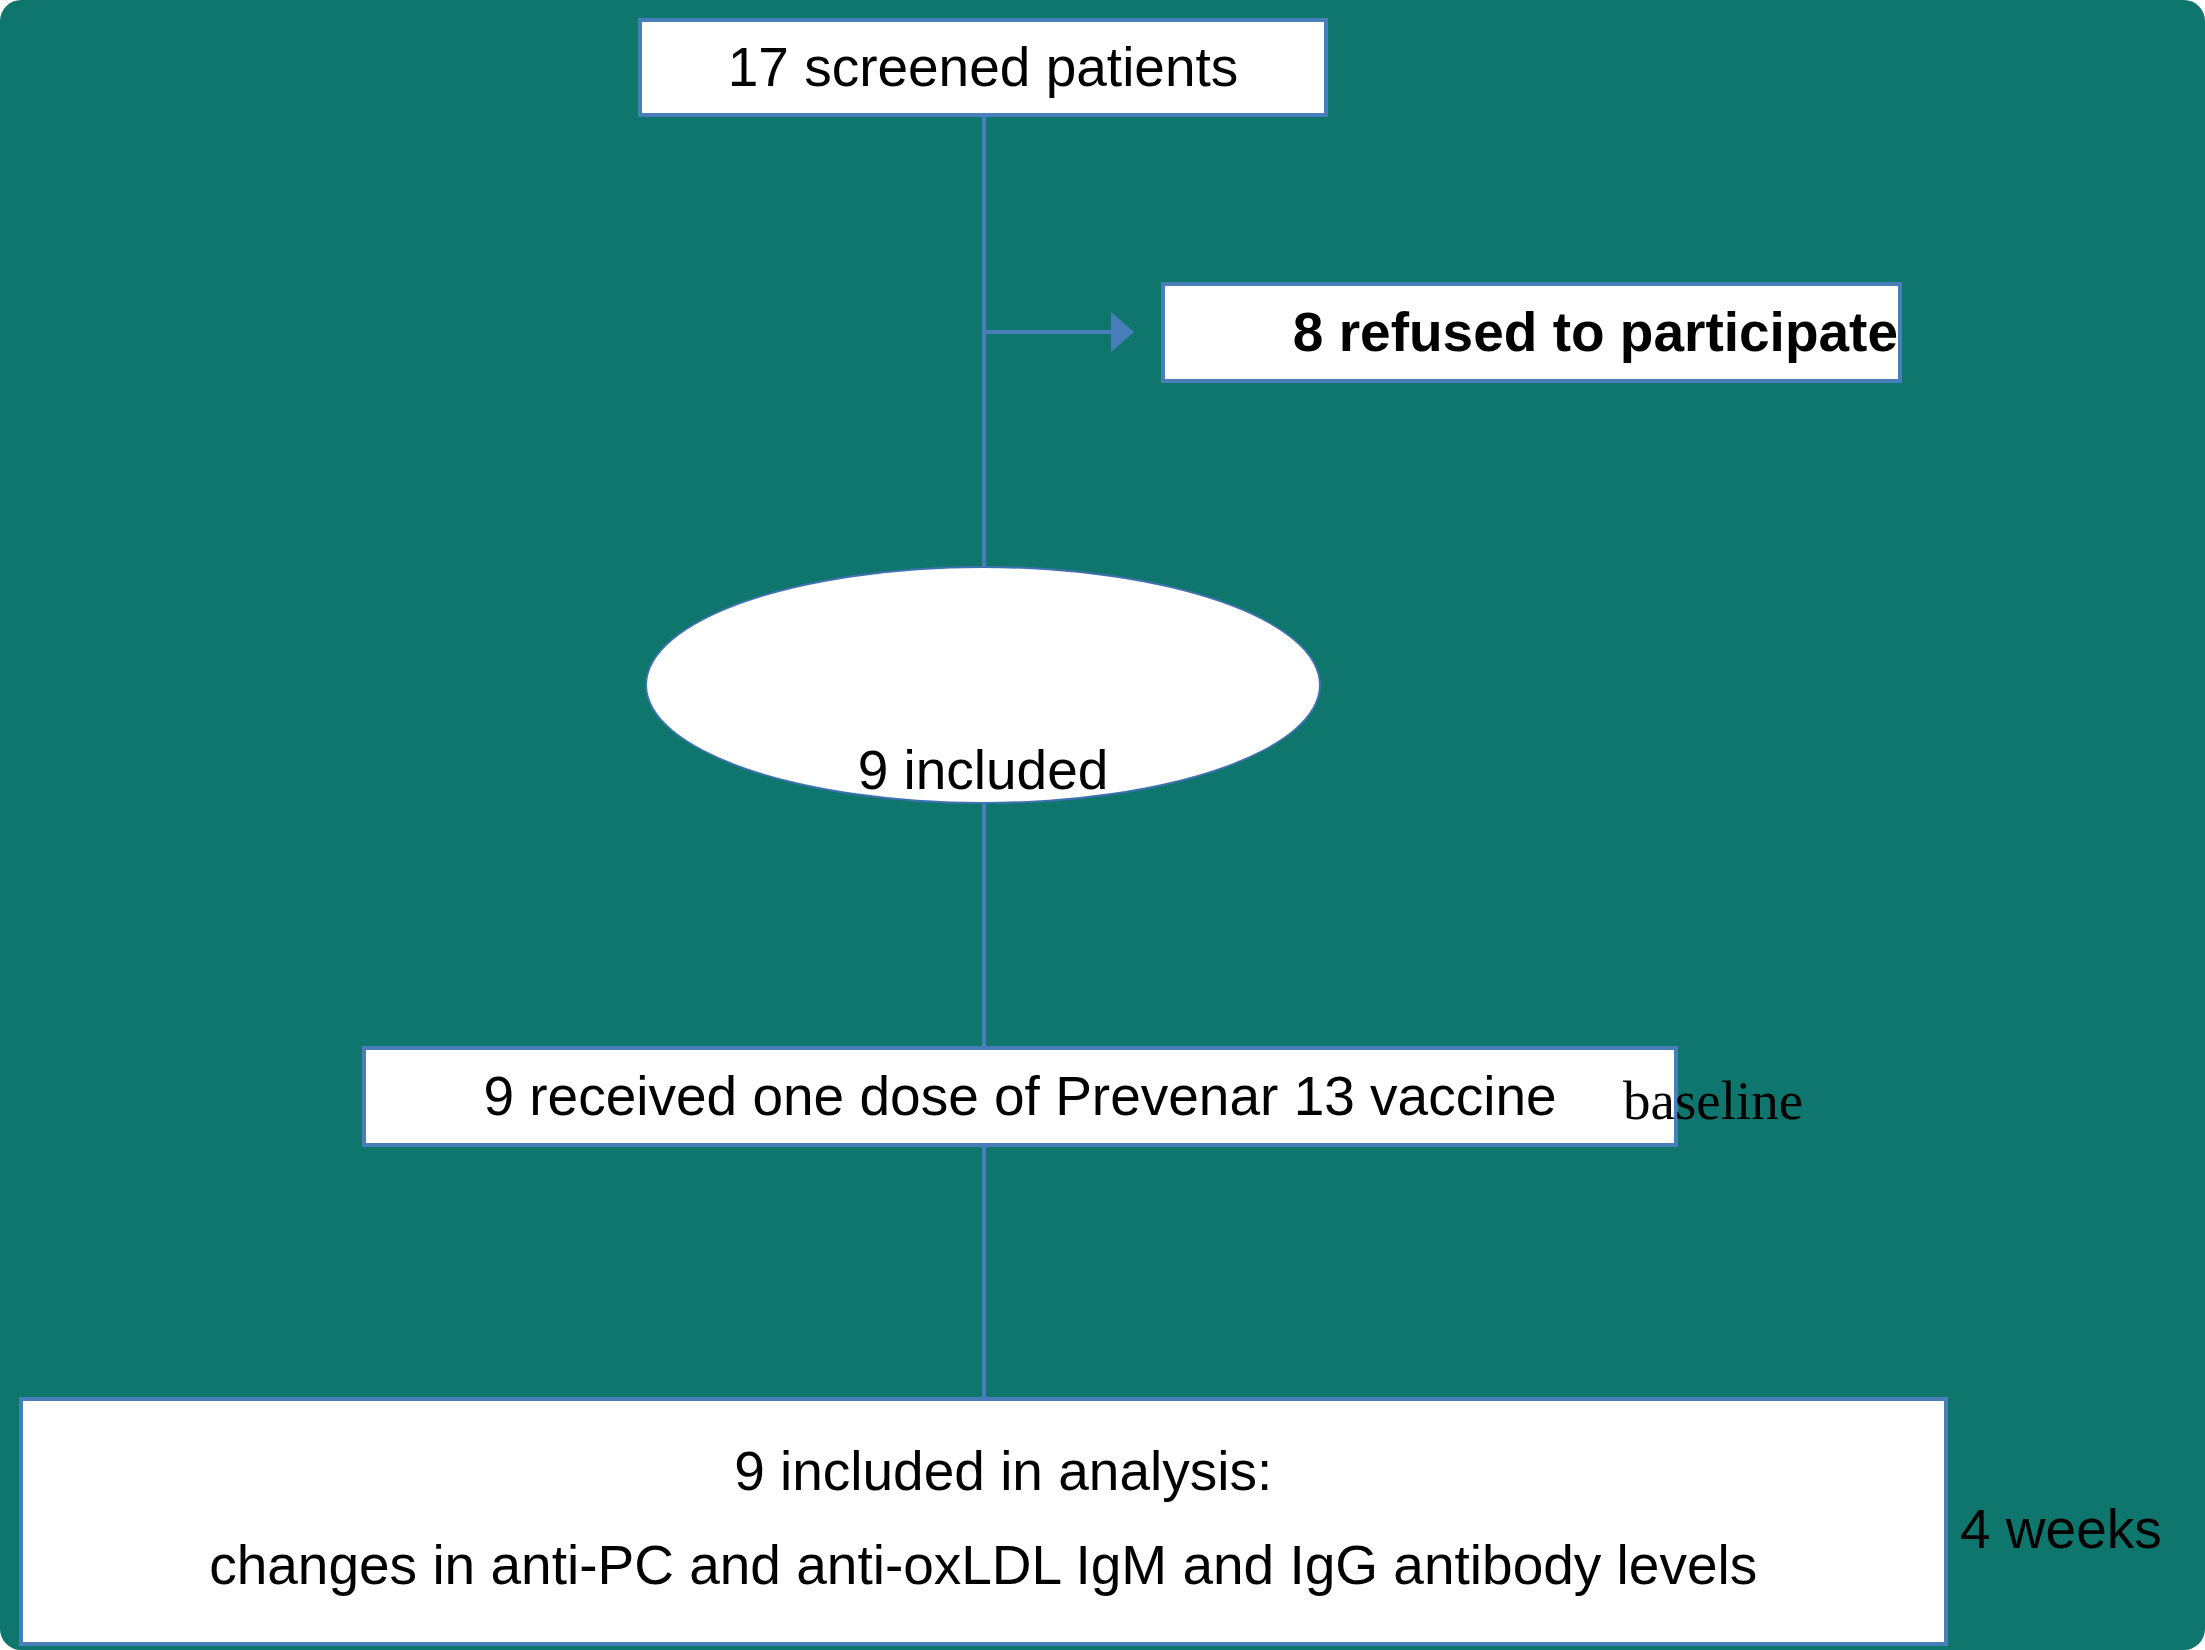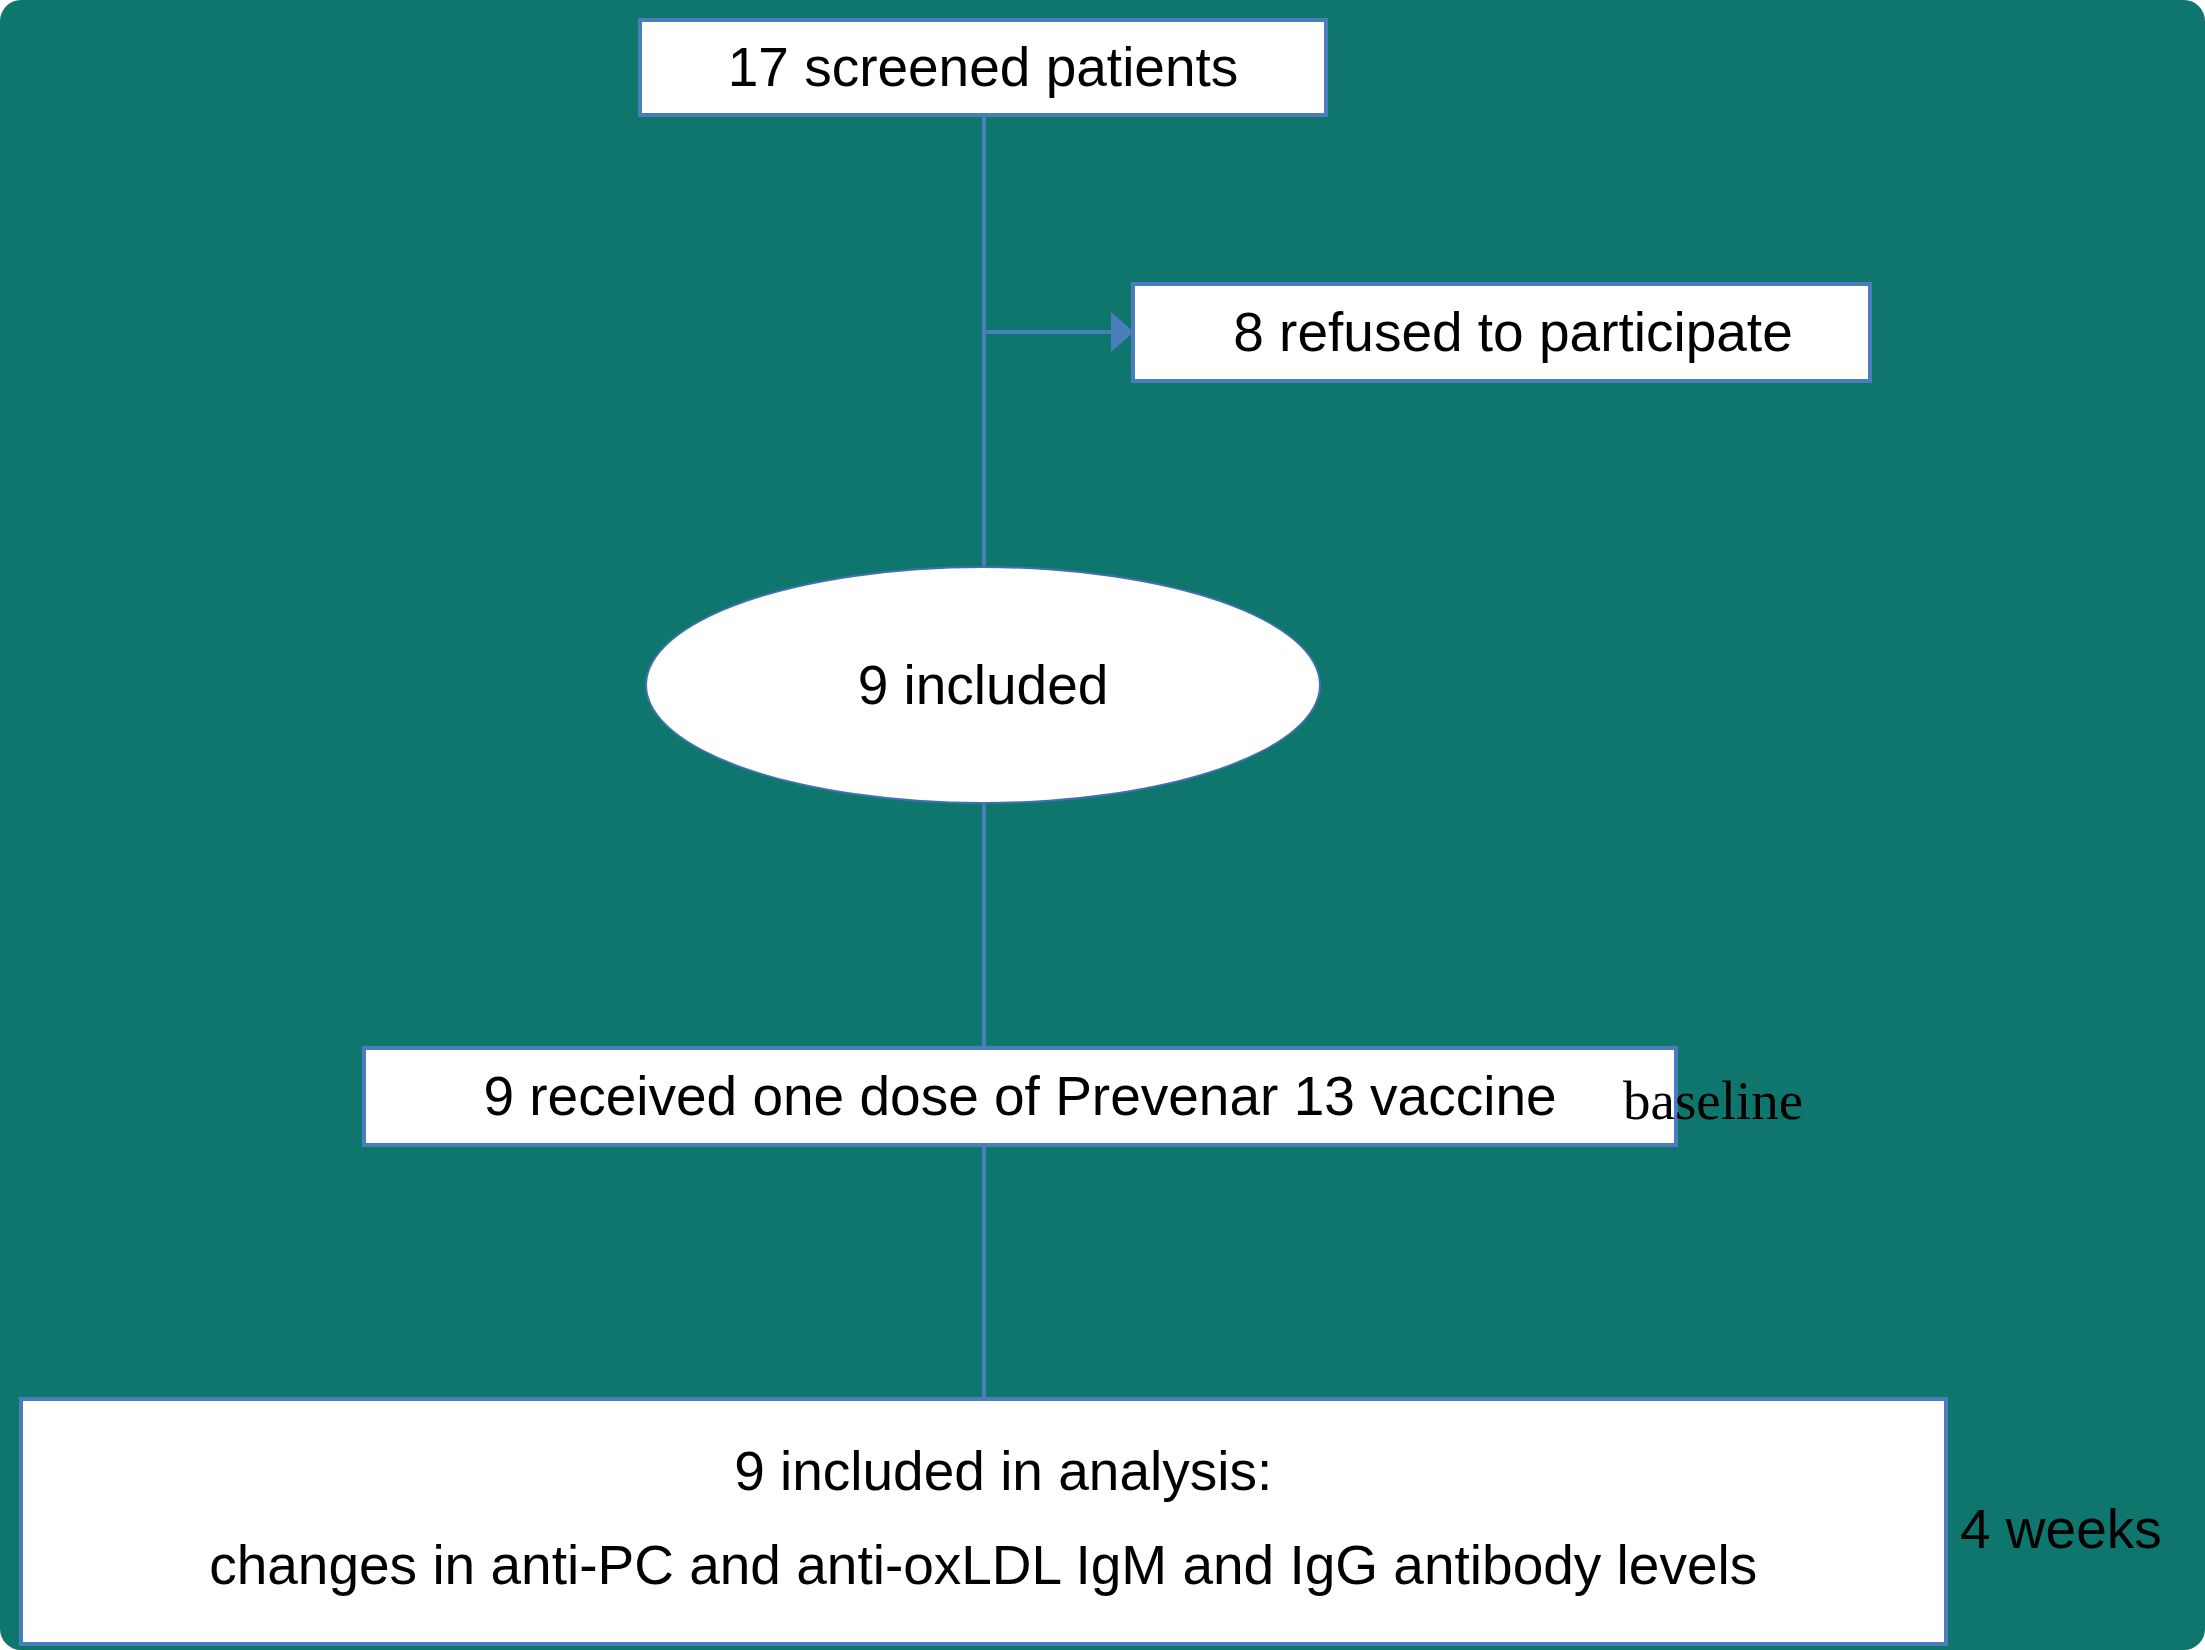--- a/index.html
+++ b/index.html
@@ -35,41 +35,42 @@
   
   #box-screened {
     left: 638px;
     top: 18px;
     width: 690px;
     height: 99px;
     font-size: 55px;
   }
   
   #box-refused {
-    left: 1131px;
+    left: 1161px;
     top: 282px;
     width: 741px;
     height: 101px;
     font-size: 55px;
-    justify-content: center;
+    justify-content: flex-end;
     padding-left: 23px;
+    font-weight: bold;
   }
   
   #ellipse-included {
     position: absolute;
     left: 645px;
     top: 566px;
     width: 676px;
     height: 238px;
     box-sizing: border-box;
     border: 2.9px solid #3f72b0;
     border-radius: 50%;
     background: #ffffff;
     display: flex;
-    align-items: center;
+    align-items: flex-end;
     justify-content: center;
     font-size: 55px;
     color: #000000;
   }
   
   #box-vaccine {
     left: 362px;
     top: 1046px;
     width: 1316px;
     height: 101px;

